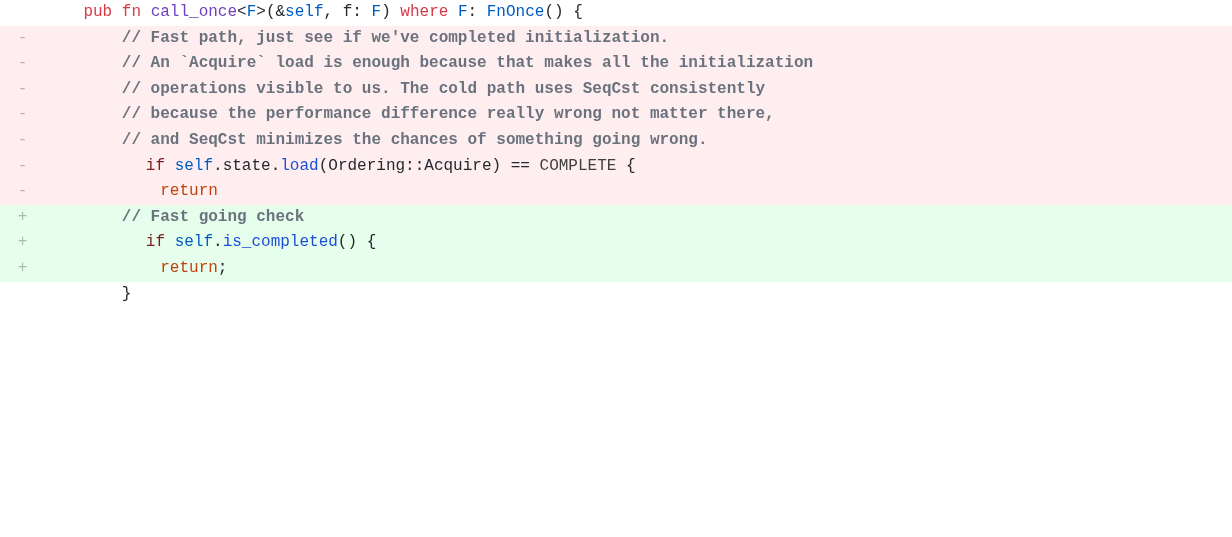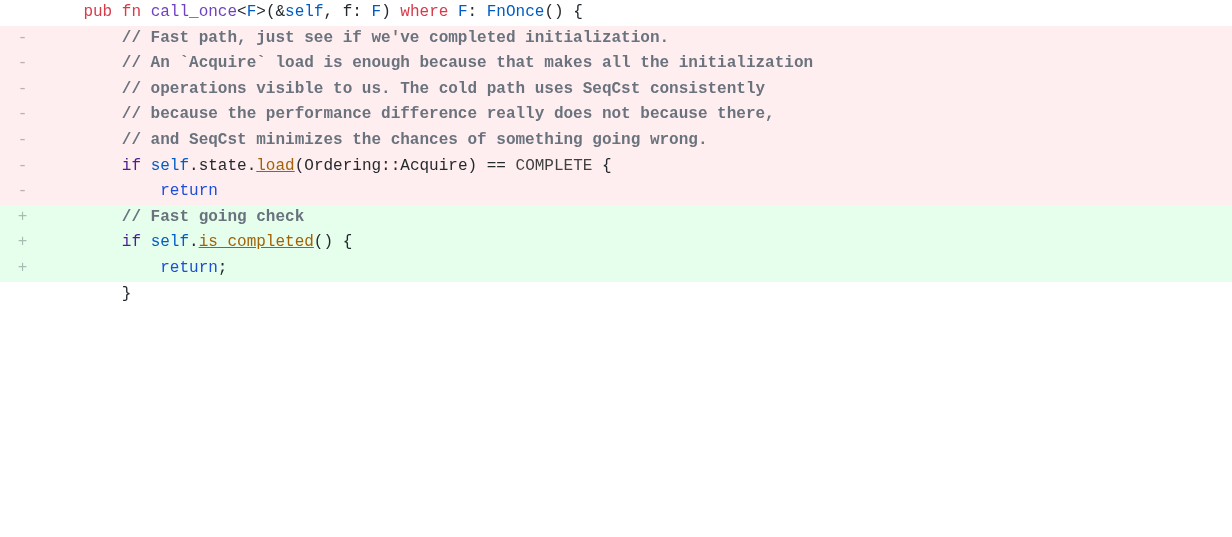--- a/index.html
+++ b/index.html
@@ -37,29 +37,29 @@
     overflow: hidden;
   }
   .row-context { background: #fff; padding-left: 12px; }
   .row-del { background: #ffeef0; }
   .row-del .marker-cell { background: #ffeef0; }
   .row-add { background: #e6ffed; }
   .row-add .marker-cell { background: #e6ffed; }
 
   
   .kw-pub, .kw-fn, .kw-where  { color:#d73a49; }
-  .kw-return { color:#1d4ed8; }
-  .kw-if { color:#4c1d95; }
+  .kw-return { color:#c2410c; }
+  .kw-if { color:#7f1d1d;margin-left:24px; }
   .fn-name { color:#6f42c1; }
   .type-name { color:#005cc5; }
   .kw-self { color:#005cc5; }
   .const-name { color:#404040; }
   .cmt { color:#6a737d;font-weight:bold; }
   .punct { color:#24292e; }
-  .method { color:#a16207;text-decoration:underline; }
+  .method { color:#1d4ed8; }
   .pathseg { color:#24292e;text-align:right; }
 </style>
 </head>
 <body>
 
 <table class="diff-table">
   <tbody>
       <tr class="row-context">
         <td class="marker-cell"></td>
         <td class="code-cell">    <span class="kw-pub">pub</span><span class="punct"> </span><span class="kw-fn">fn</span><span class="punct"> </span><span class="fn-name">call_once</span><span class="punct">&lt;</span><span class="type-name">F</span><span class="punct">&gt;(&amp;</span><span class="kw-self">self</span><span class="punct">, f: </span><span class="type-name">F</span><span class="punct">) </span><span class="kw-where">where</span><span class="punct"> </span><span class="type-name">F</span><span class="punct">: </span><span class="type-name">FnOnce</span><span class="punct">() {</span></td>
@@ -71,21 +71,21 @@
       <tr class="row-del">
         <td class="marker-cell">-</td>
         <td class="code-cell">        <span class="cmt">// An `Acquire` load is enough because that makes all the initialization</span></td>
       </tr>
       <tr class="row-del">
         <td class="marker-cell">-</td>
         <td class="code-cell">        <span class="cmt">// operations visible to us. The cold path uses SeqCst consistently</span></td>
       </tr>
       <tr class="row-del">
         <td class="marker-cell">-</td>
-        <td class="code-cell">        <span class="cmt">// because the performance difference really does not because there,</span></td>
+        <td class="code-cell">        <span class="cmt">// because the performance difference really wrong not matter there,</span></td>
       </tr>
       <tr class="row-del">
         <td class="marker-cell">-</td>
         <td class="code-cell">        <span class="cmt">// and SeqCst minimizes the chances of something going wrong.</span></td>
       </tr>
       <tr class="row-del">
         <td class="marker-cell">-</td>
         <td class="code-cell">        <span class="kw-if">if</span><span class="punct"> </span><span class="kw-self">self</span><span class="punct">.</span><span class="pathseg">state</span><span class="punct">.</span><span class="method">load</span><span class="punct">(</span><span class="pathseg">Ordering</span><span class="punct">::</span><span class="pathseg">Acquire</span><span class="punct">) == </span><span class="const-name">COMPLETE</span><span class="punct"> {</span></td>
       </tr>
       <tr class="row-del">

